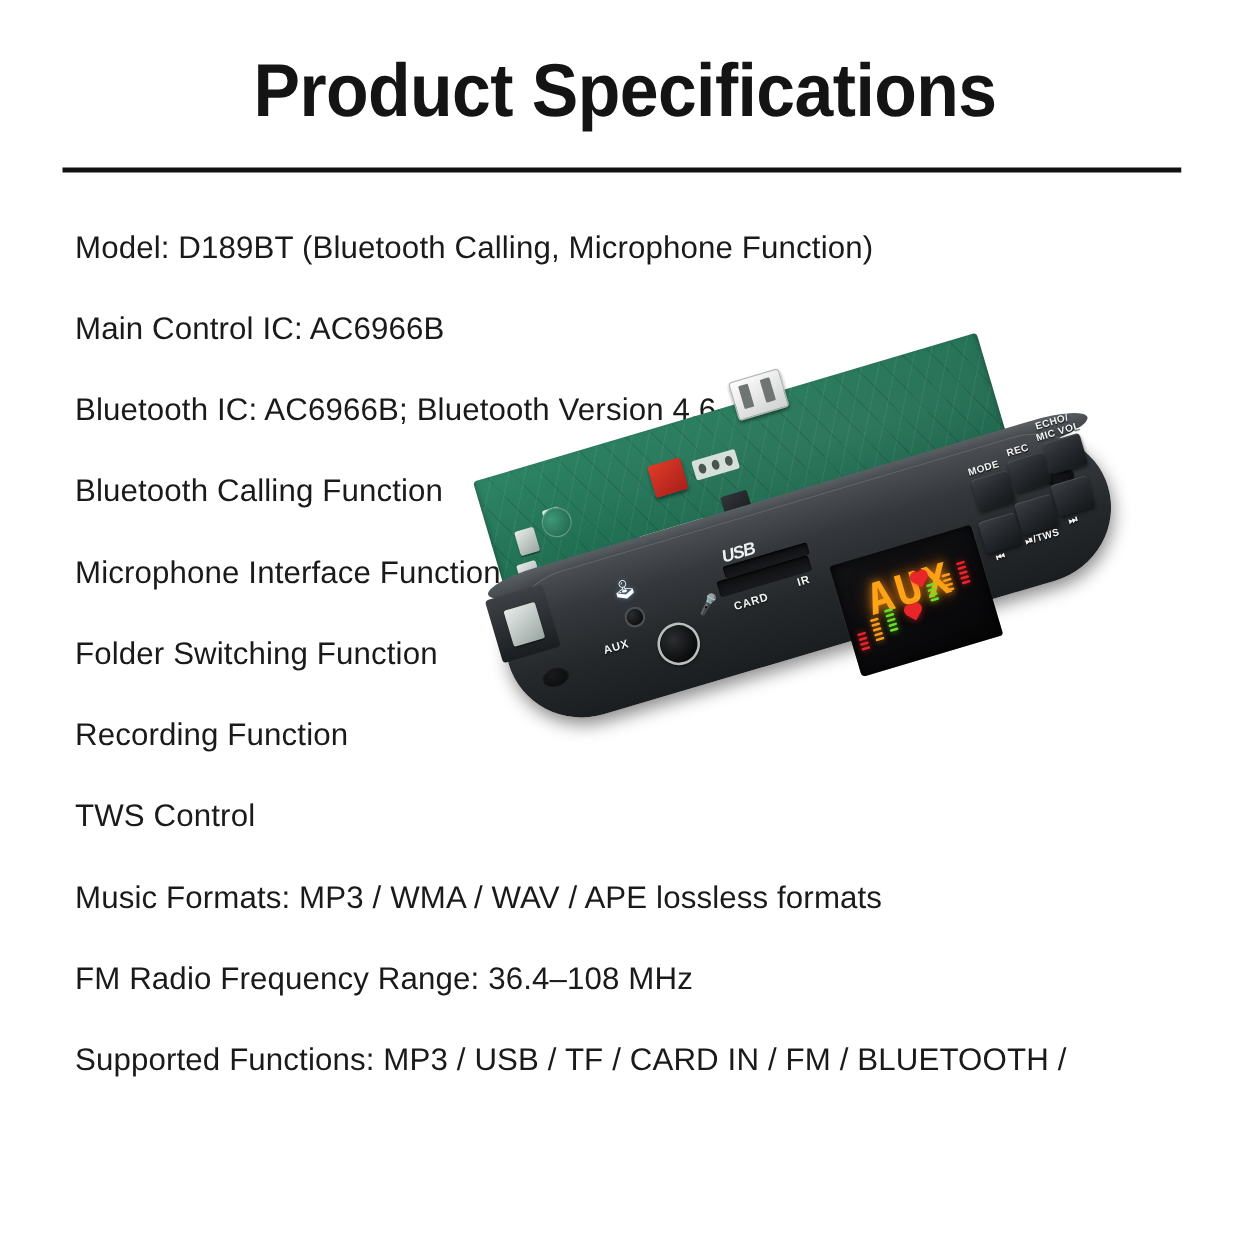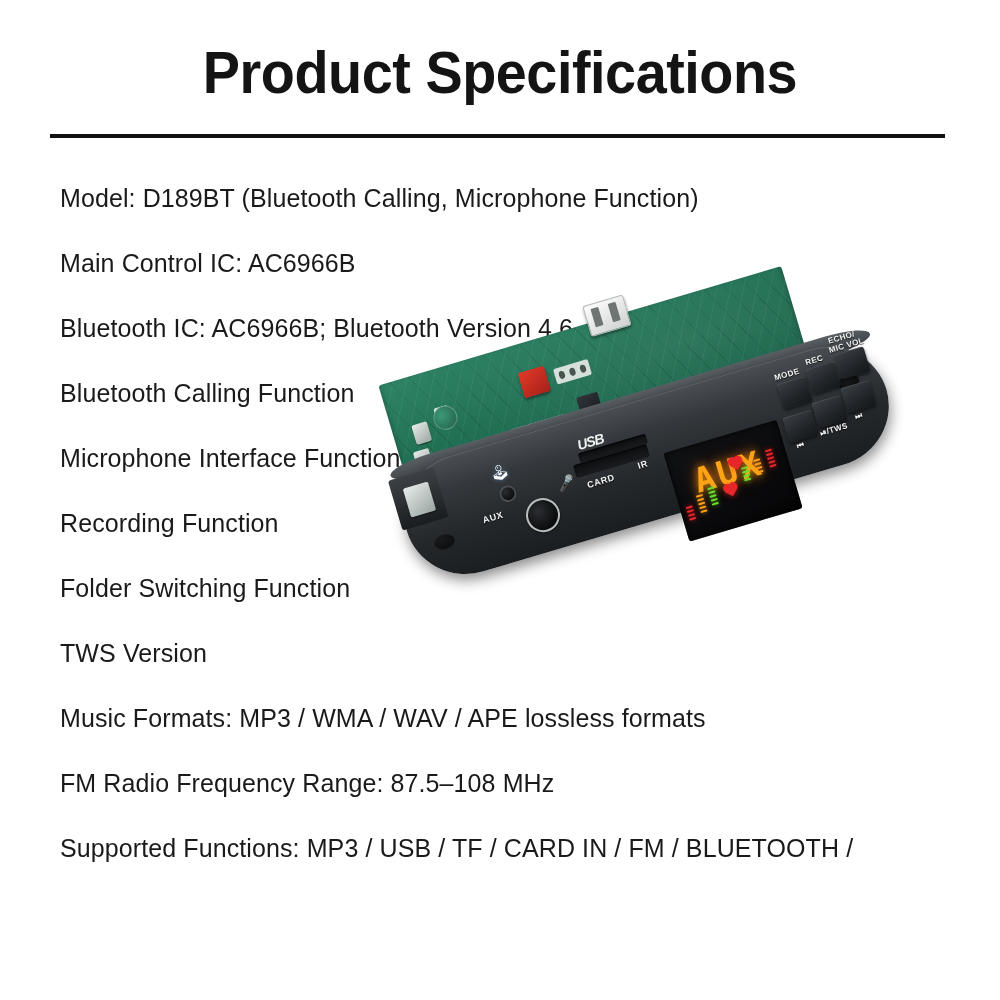--- a/index.html
+++ b/index.html
@@ -222,25 +222,25 @@
 
   <div class="title">Product Specifications</div>
   <div class="rule"></div>
 
   <div class="specs">
     <div class="spec-line">Model: D189BT (Bluetooth Calling, Microphone Function)</div>
     <div class="spec-line">Main Control IC: AC6966B</div>
     <div class="spec-line">Bluetooth IC: AC6966B; Bluetooth Version 4.6</div>
     <div class="spec-line">Bluetooth Calling Function</div>
     <div class="spec-line">Microphone Interface Function</div>
+    <div class="spec-line">Folder Switching Function</div>
     <div class="spec-line">Recording Function</div>
-    <div class="spec-line">Folder Switching Function</div>
-    <div class="spec-line">TWS Version</div>
+    <div class="spec-line">TWS Control</div>
     <div class="spec-line">Music Formats: MP3 / WMA / WAV / APE lossless formats</div>
-    <div class="spec-line">FM Radio Frequency Range: 87.5–108 MHz</div>
+    <div class="spec-line">FM Radio Frequency Range: 36.4–108 MHz</div>
     <div class="spec-line">Supported Functions: MP3 / USB / TF / CARD IN / FM / BLUETOOTH /</div>
   </div>
 
   <div class="product">
     <div class="board-rot">
 
       <div class="pcb"></div>
       <div class="pcb-edge"></div>
 
       <div class="pad" style="left:34px;top:72px;width:16px;height:20px;"></div>

